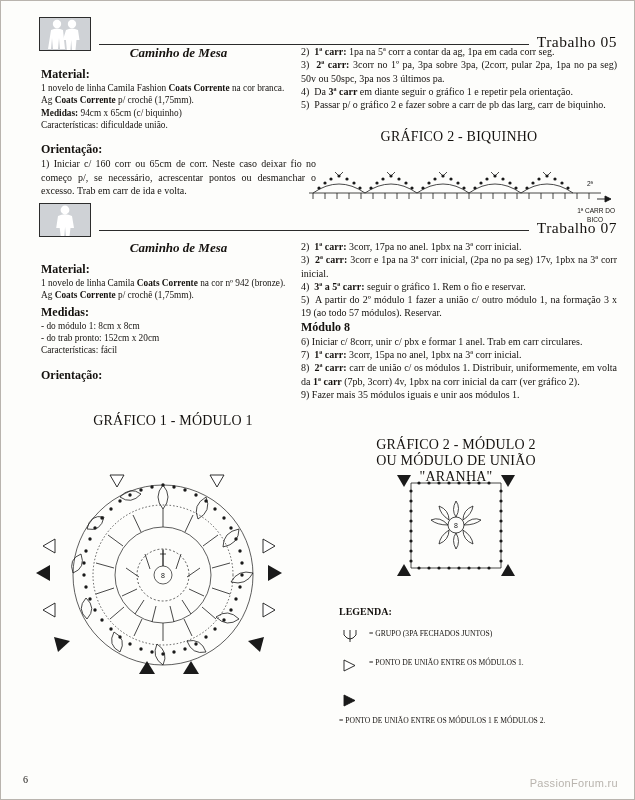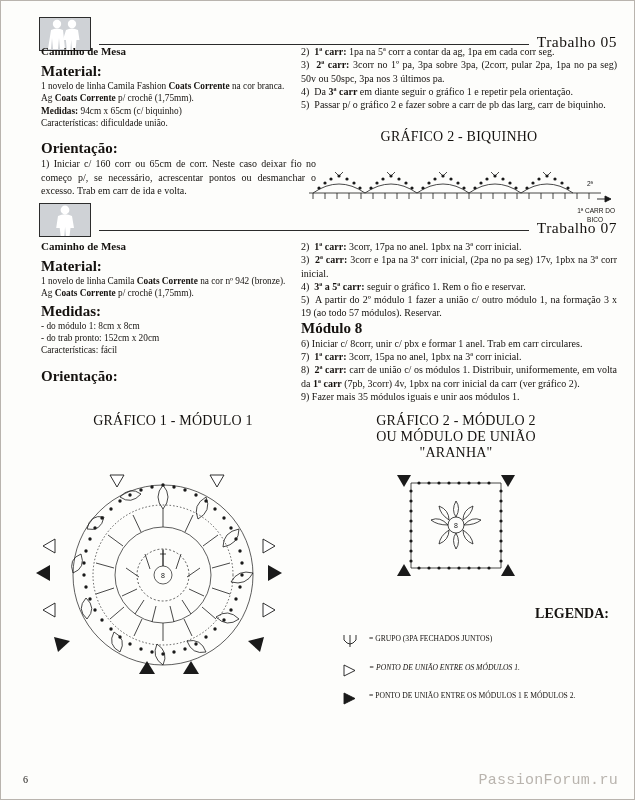--- a/index.html
+++ b/index.html
@@ -18,48 +18,49 @@
     background:#fdfdfb;
   }
   
   .sec-title {
     font-size:15.5px;
     font-family:"Liberation Serif", serif;
     letter-spacing:.5px;
     text-align:right;
   }
   .subtitle {
+    font-style:italic;
     font-weight:bold;
-    font-size:11px;
-    text-align:left;
+    font-size:13px;
+    text-align:center;
   }
   .body-txt { font-size:9.3px; line-height:1.33; }
   .body-txt b { font-weight:bold; }
-  .lbl-bold { font-weight:bold; font-size:15px; }
+  .lbl-bold { font-weight:bold; font-size:12px; }
   .num-list { font-size:10px; line-height:1.33; }
   .row { display:flex; }
   
   .hdr { position:absolute; display:flex; align-items:flex-end; }
   .icon-box {
     width:52px; height:34px; border:1px solid #2c2c2c;
     background:#ffffff; display:flex; align-items:flex-end;
     justify-content:center; overflow:hidden;
   }
   .icon-box svg { display:block; }
   .hdr-rule { flex:1; border-bottom:1.3px solid #2b2b2b; margin:0 8px 6px 8px; }
   
   .chart-cap {
     font-size:14px; text-align:center; font-family:"Liberation Serif", serif;
     letter-spacing:.2px;
   }
-  .legend-title { font-size:14px; font-weight:bold;text-align:right; }
+  .legend-title { font-size:10px; font-weight:bold; }
   .legend-txt { font-size:7.6px; line-height:1.25; }
   .pg-num { font-size:10px; }
   .wmark {
-    font-size:15px; color:#b9b4ae; font-family:Liberation Mono, monospace;
+    font-size:11px; color:#b9b4ae; font-family:Liberation Sans, sans-serif;
     letter-spacing:.3px;
   }
   .tiny { font-size:6.5px; }
 </style>
 </head>
 <body>
 
 <div class="page">
 
   <div class="hdr" style="left:38px; top:10px; width:578px; height:40px;">
@@ -372,21 +373,21 @@
     <g fill="#1a1a1a">
       <path d="M255 116 l0 16 l14 -8 z"></path>
       <path d="M37 116 l0 16 l-14 -8 z"></path>
       <path d="M126 225 l16 0 l-8 -13 z"></path>
       <path d="M170 225 l16 0 l-8 -13 z"></path>
       <path d="M235 192 l12 11 l4 -15 z"></path>
       <path d="M57 192 l-12 11 l-4 -15 z"></path>
     </g>
   </svg>
 
-  <div style="position:absolute; left:355px; top:412px; width:200px;">
+  <div style="position:absolute; left:355px; top:436px; width:200px;">
     <div class="chart-cap">GRÁFICO 2 - MÓDULO 2</div>
     <div class="chart-cap">OU MÓDULO DE UNIÃO "ARANHA"</div>
   </div>
 
   <svg style="position:absolute; left:370px; top:462px;" width="170" height="130" viewBox="0 0 170 130">
     <g stroke="#1a1a1a" fill="none" stroke-width="0.8">
 
       <circle cx="85" cy="62" r="8"></circle>
 
       <g>
@@ -454,28 +455,28 @@
       <svg width="30" height="18" viewBox="0 0 30 18" style="flex:0 0 30px;">
         <g stroke="#1a1a1a" fill="none" stroke-width="0.9">
           <path d="M5 3 v5 M11 3 v5 M17 3 v5"></path>
           <path d="M5 8 q6 8 12 0"></path>
           <path d="M11 8 v7"></path>
         </g>
       </svg>
       <div class="legend-txt" style="padding-top:2px;">= GRUPO (3PA FECHADOS JUNTOS)</div>
     </div>
 
-    <div class="row" style="margin-top:12px; align-items:flex-start;font-style:italic;">
+    <div class="row" style="margin-top:12px; align-items:flex-start;">
       <svg width="30" height="16" viewBox="0 0 30 16" style="flex:0 0 30px;">
         <path d="M5 3 l0 11 l11 -5.5 z" fill="#ffffff" stroke="#1a1a1a" stroke-width="0.9"></path>
       </svg>
       <div class="legend-txt" style="padding-top:1px;">= PONTO DE UNIÃO ENTRE OS MÓDULOS 1.</div>
     </div>
 
-    <div class="row" style="margin-top:12px; align-items:flex-start;">
+    <div class="row" style="margin-top:12px; align-items:flex-start;flex-direction:column;">
       <svg width="30" height="16" viewBox="0 0 30 16" style="flex:0 0 30px;">
         <path d="M5 3 l0 11 l11 -5.5 z" fill="#1a1a1a" stroke="#1a1a1a" stroke-width="0.9"></path>
       </svg>
       <div class="legend-txt" style="padding-top:1px;">= PONTO DE UNIÃO ENTRE OS MÓDULOS 1 E MÓDULOS 2.</div>
     </div>
   </div>
 
   <div class="pg-num" style="position:absolute; left:22px; bottom:14px;">6</div>
 
   <div class="wmark" style="position:absolute; right:16px; bottom:10px;">PassionForum.ru</div>

